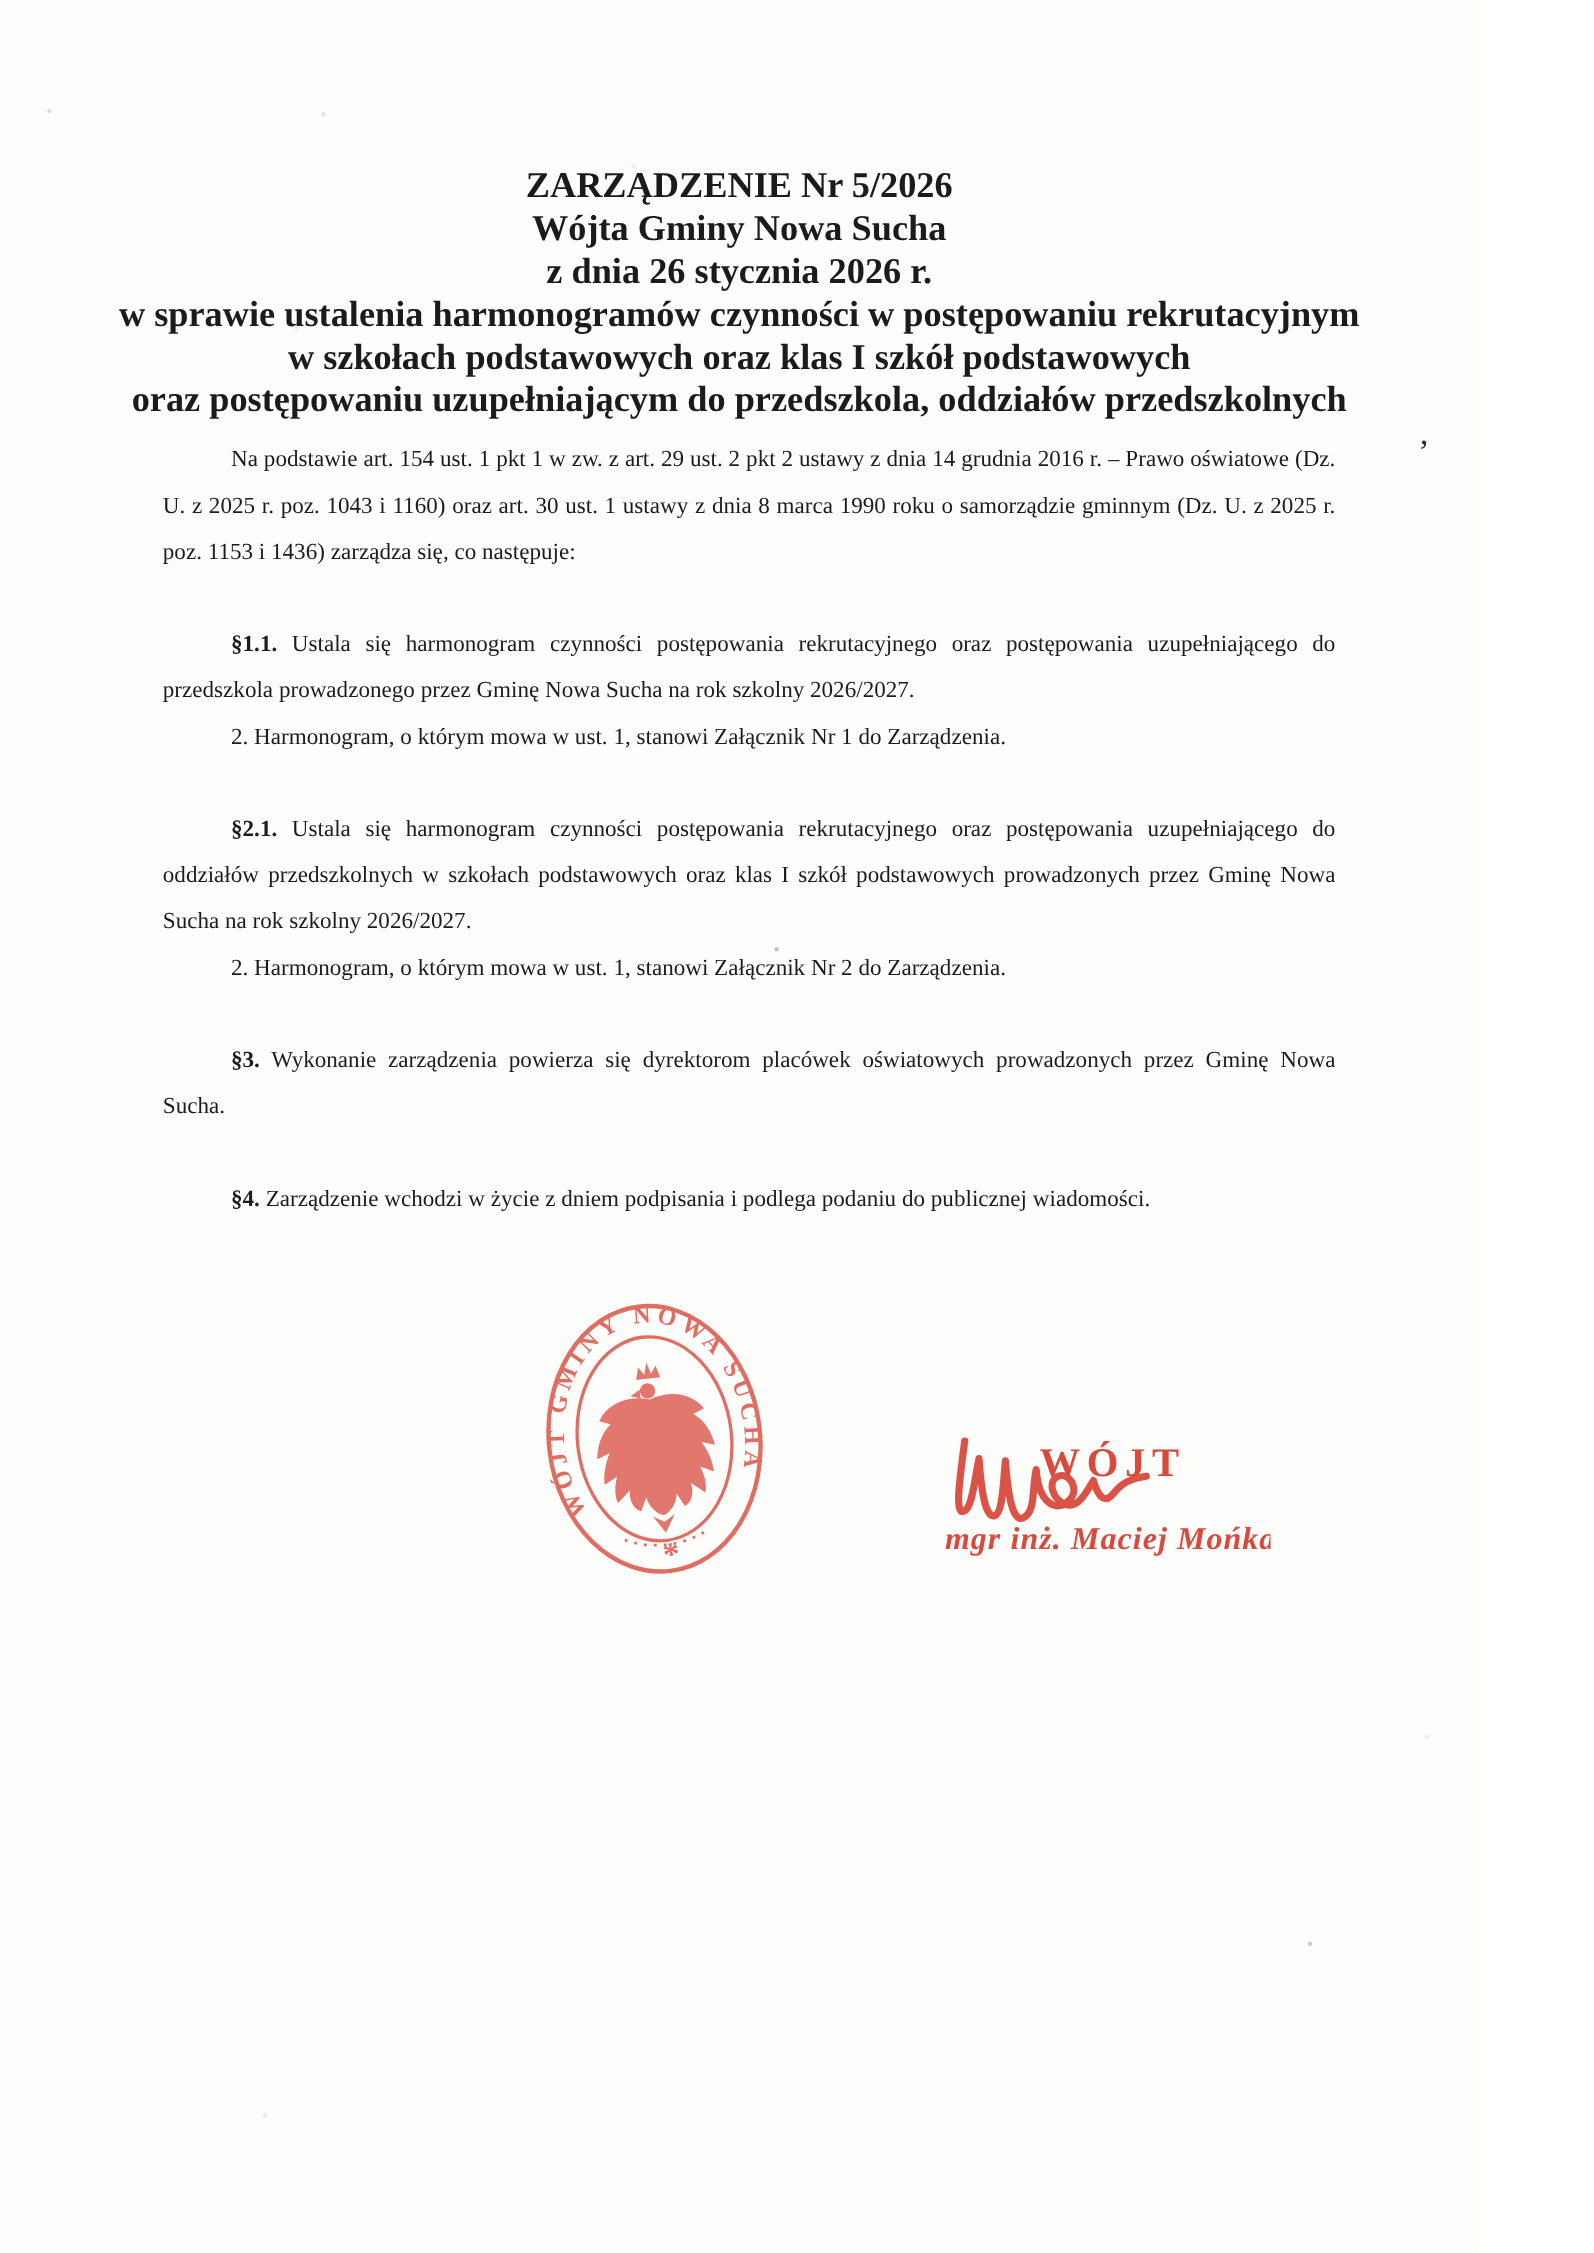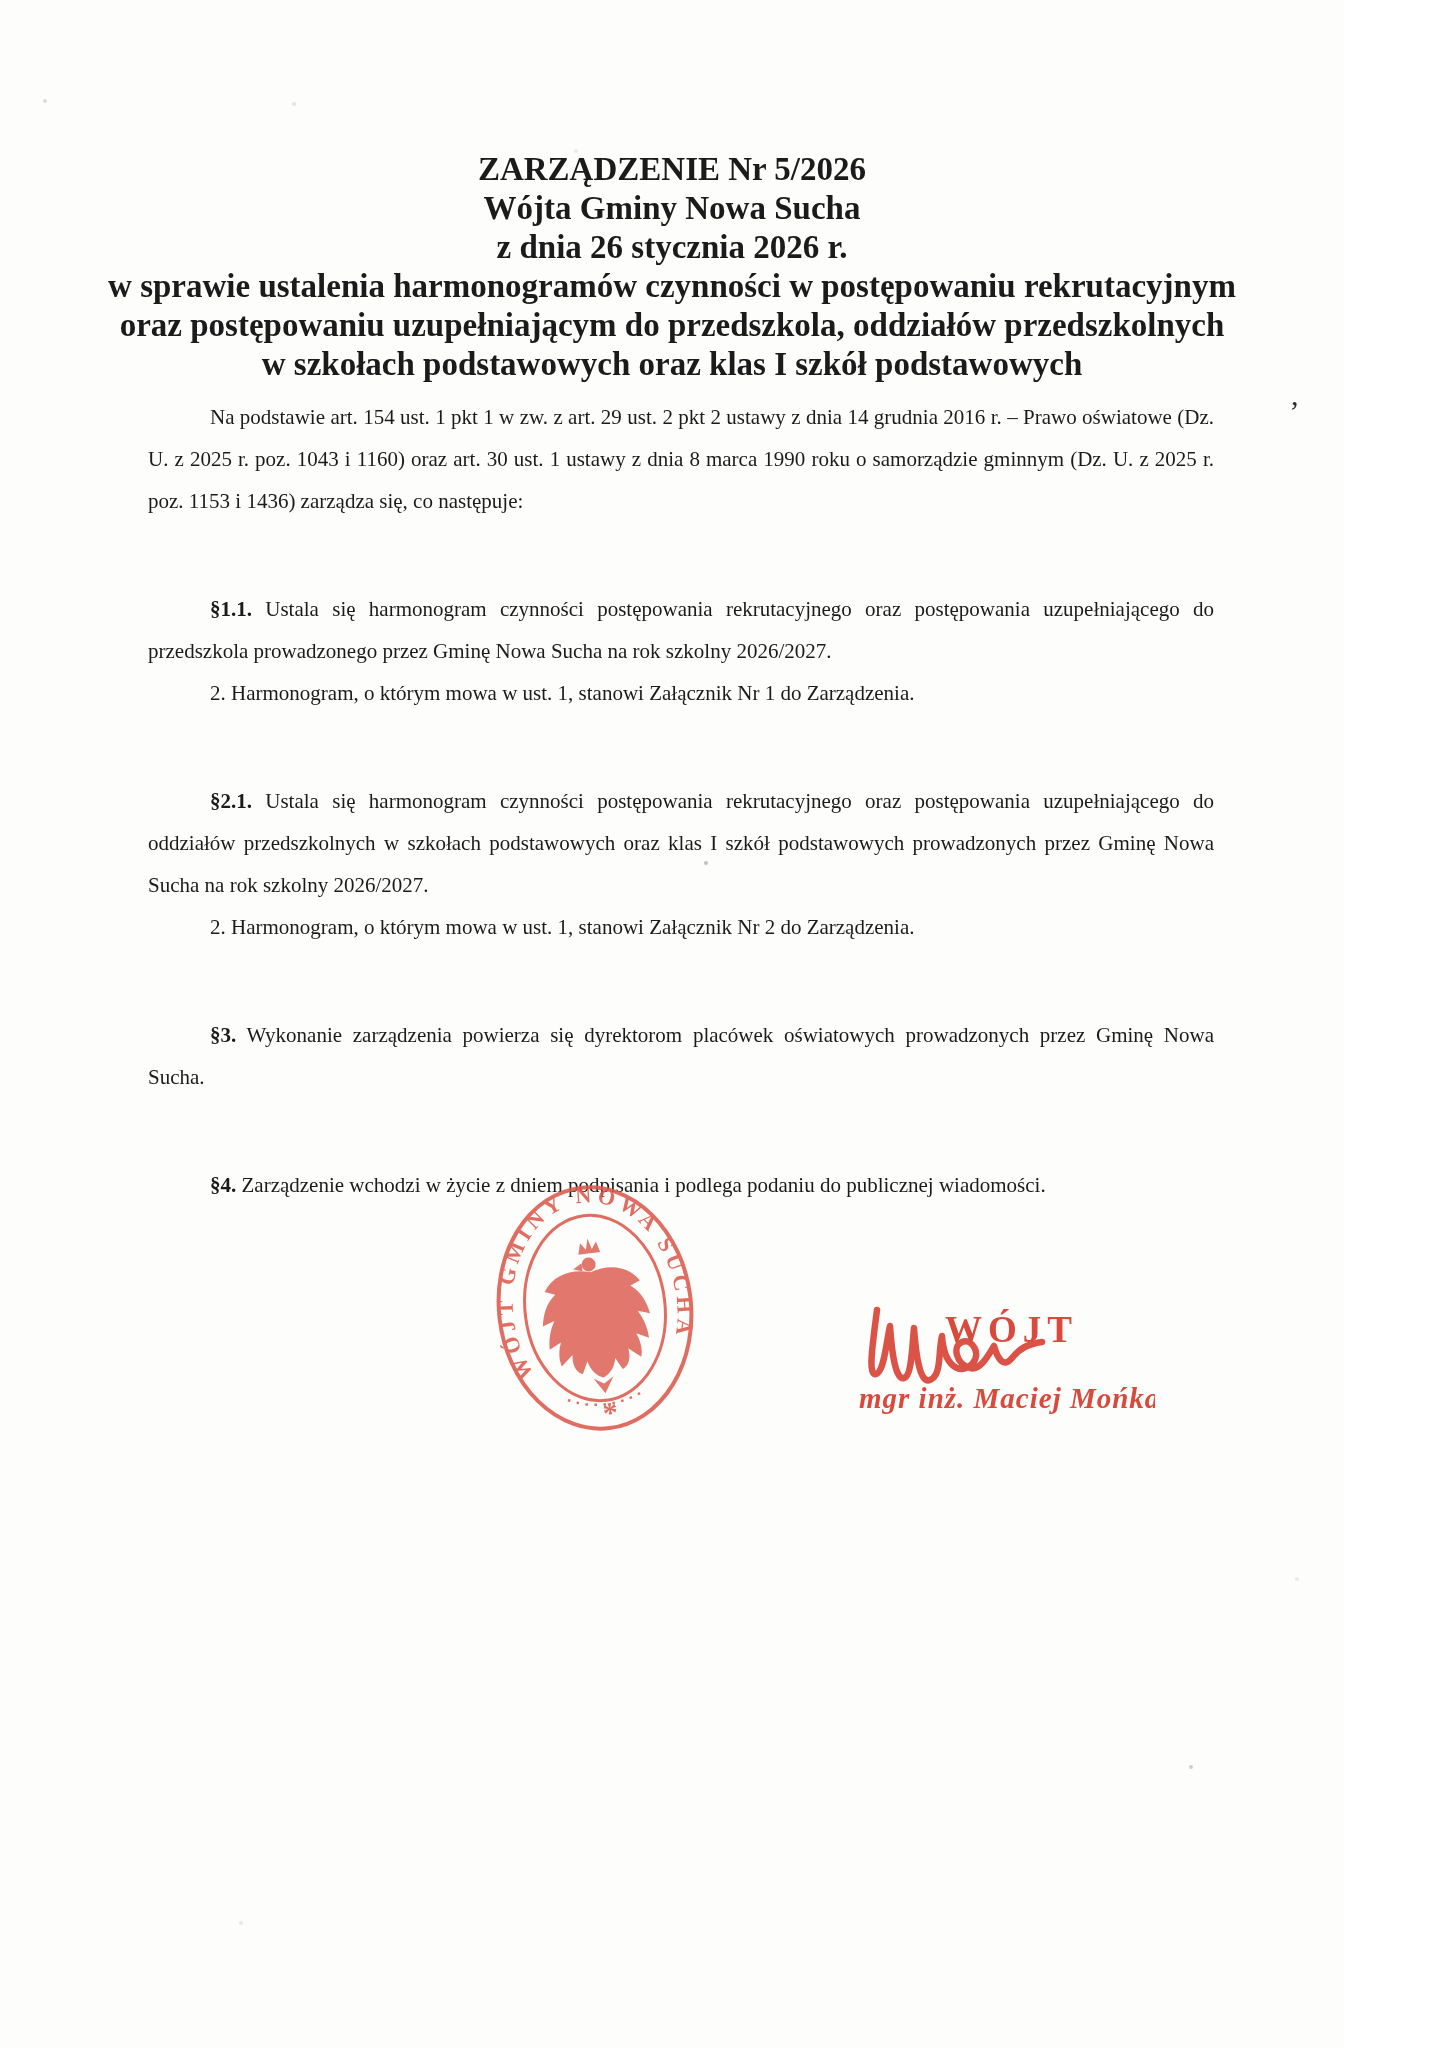--- a/index.html
+++ b/index.html
@@ -25,21 +25,21 @@
     margin:0 130px 0 148px;
     font-size:21px;
     line-height:42px;
   }
   .para {
     margin:0;
     text-align:justify;
     text-indent:62px;
   }
   .legal-basis { margin-top:12px; }
-  .section-block { margin-top:66px; }
+  .section-block { margin-top:42px; }
   .marker { font-weight:700; }
   .sub-line { margin:0; text-indent:62px; }
   
   .stray-mark {
     position:absolute; left:1291px; top:378px;
     font-size:30px; color:#2a2a2a;
   }
   .specks {
     position:absolute; left:0; top:0; width:2px; height:2px;
     background:transparent; border-radius:50%;
@@ -89,22 +89,22 @@
 </head>
 <body>
 
 <div class="page">
 
   <div class="doc-header">
     <p>ZARZĄDZENIE Nr 5/2026</p>
     <p>Wójta Gminy Nowa Sucha</p>
     <p>z dnia 26 stycznia 2026 r.</p>
     <p>w sprawie ustalenia harmonogramów czynności w postępowaniu rekrutacyjnym</p>
+    <p>w szkołach podstawowych oraz klas I szkół podstawowych</p>
     <p>oraz postępowaniu uzupełniającym do przedszkola, oddziałów przedszkolnych</p>
-    <p>w szkołach podstawowych oraz klas I szkół podstawowych</p>
   </div>
 
   <span class="stray-mark">,</span>
 
   <div class="doc-body">
 
     <p class="para legal-basis">Na podstawie art. 154 ust. 1 pkt 1 w zw. z art. 29 ust. 2 pkt 2 ustawy z dnia 14 grudnia 2016 r. – Prawo oświatowe (Dz. U. z 2025 r. poz. 1043 i 1160) oraz art. 30 ust. 1 ustawy z dnia 8 marca 1990 roku o samorządzie gminnym (Dz. U. z 2025 r. poz. 1153 i 1436) zarządza się, co następuje:</p>
 
     <div class="section-block">
       <p class="para"><span class="marker">§1.1.</span><span> Ustala się harmonogram czynności postępowania rekrutacyjnego oraz postępowania uzupełniającego do przedszkola prowadzonego przez Gminę Nowa Sucha na rok szkolny 2026/2027.</span></p>

